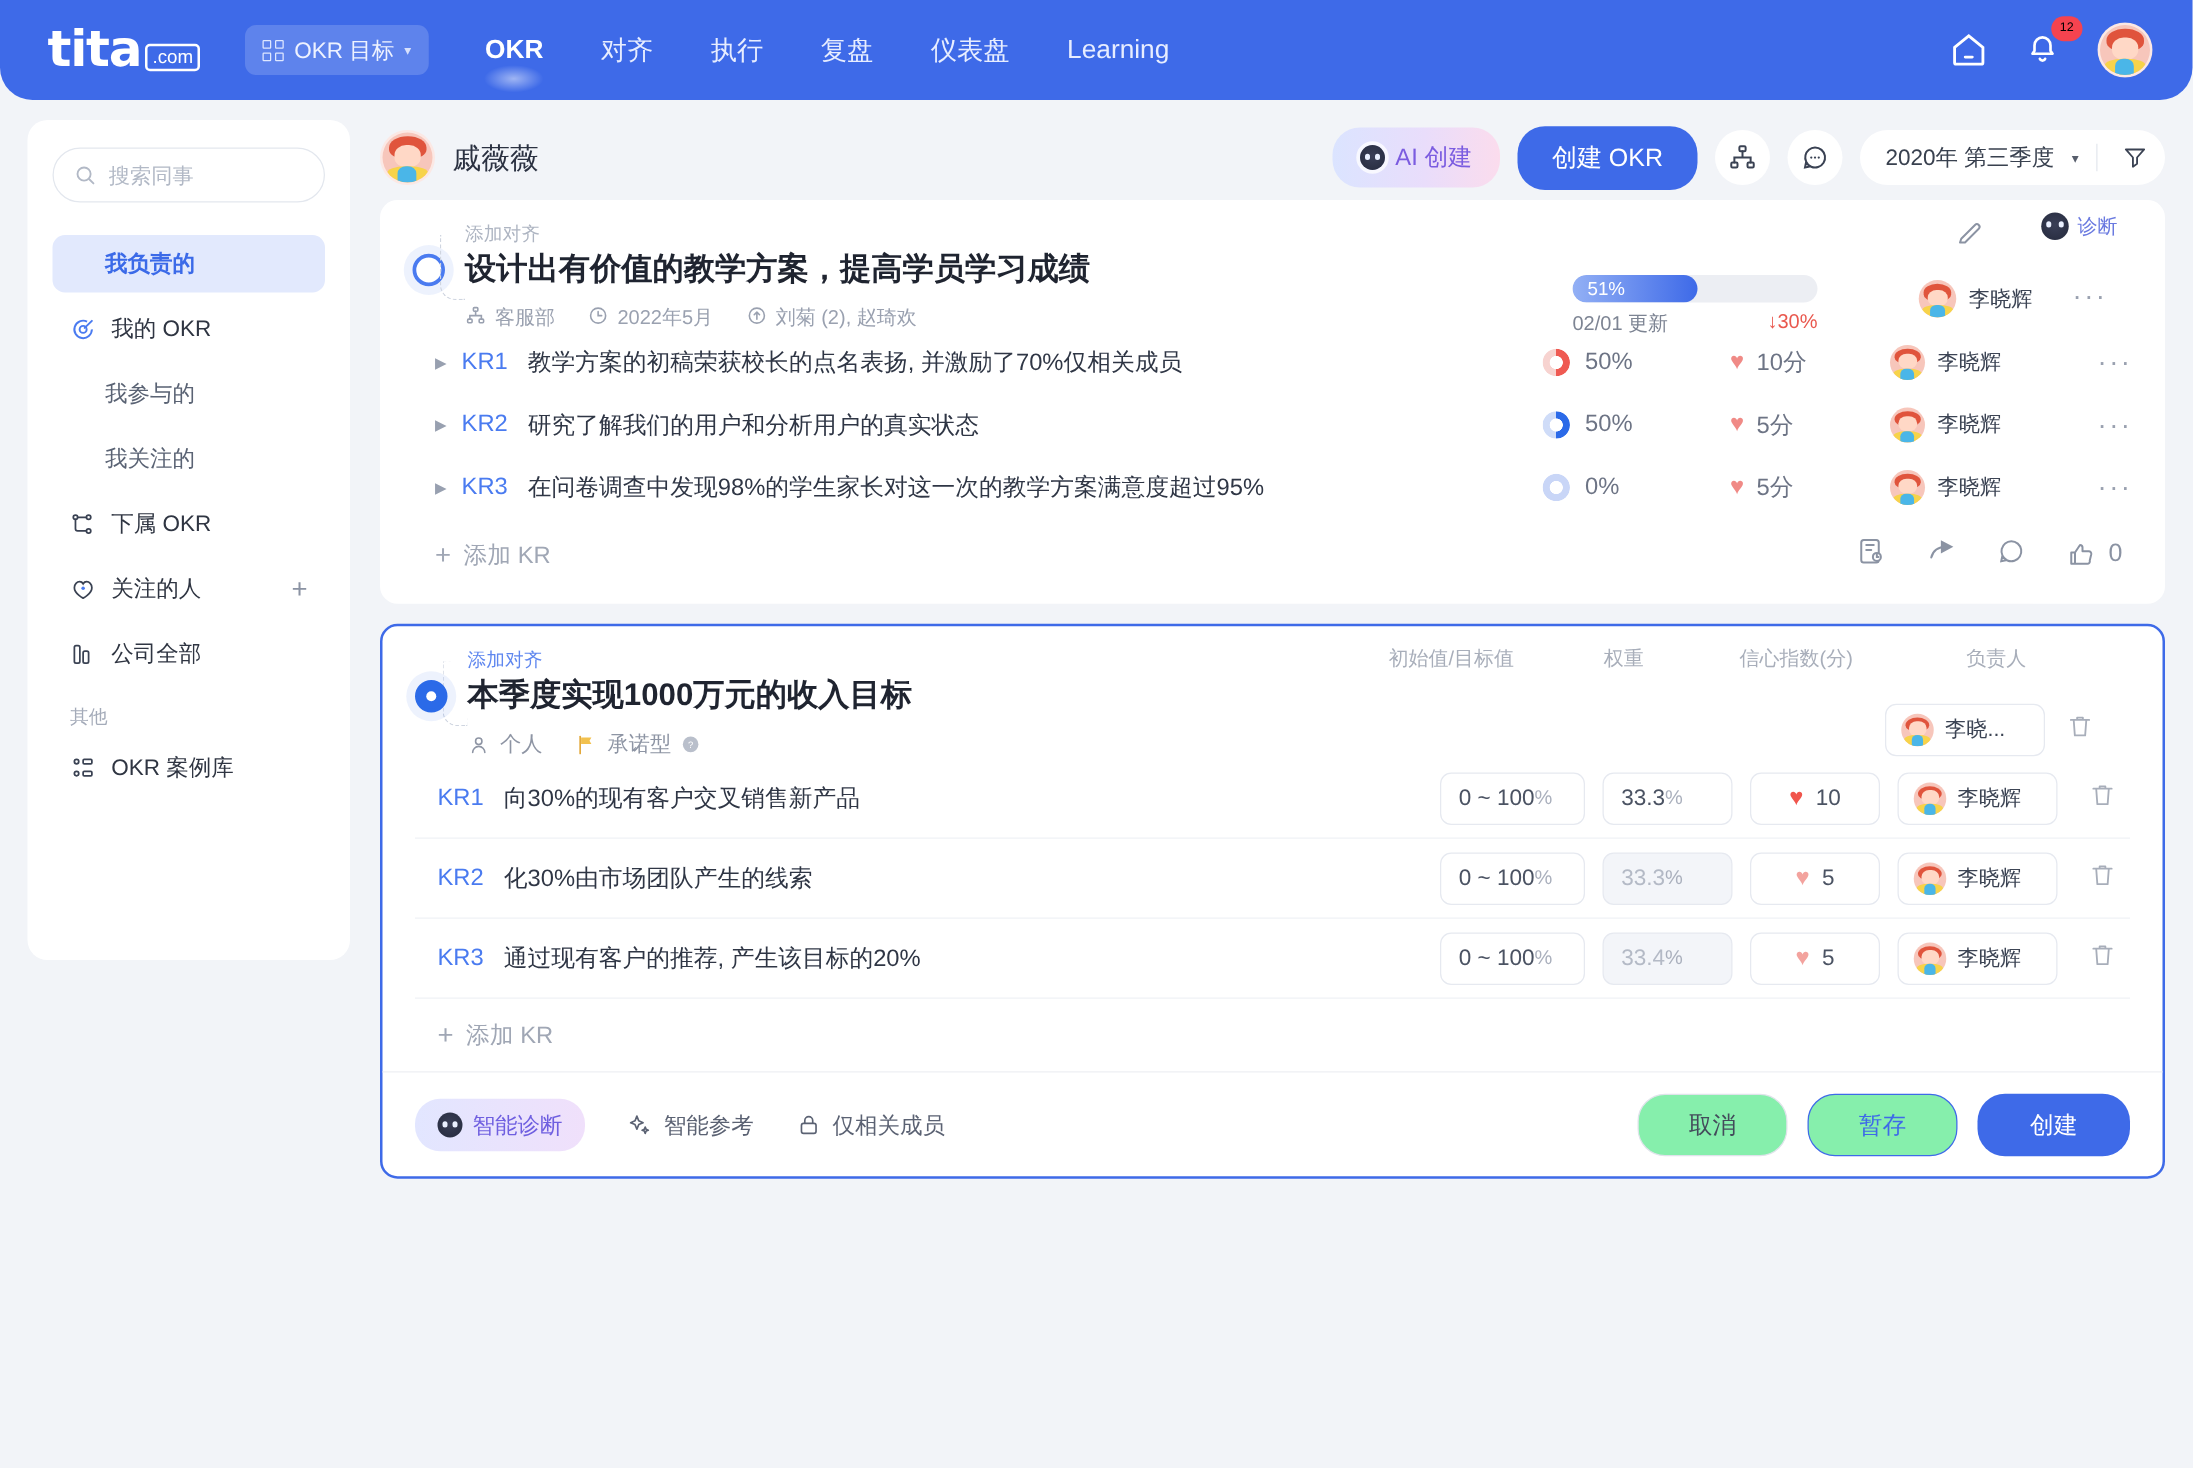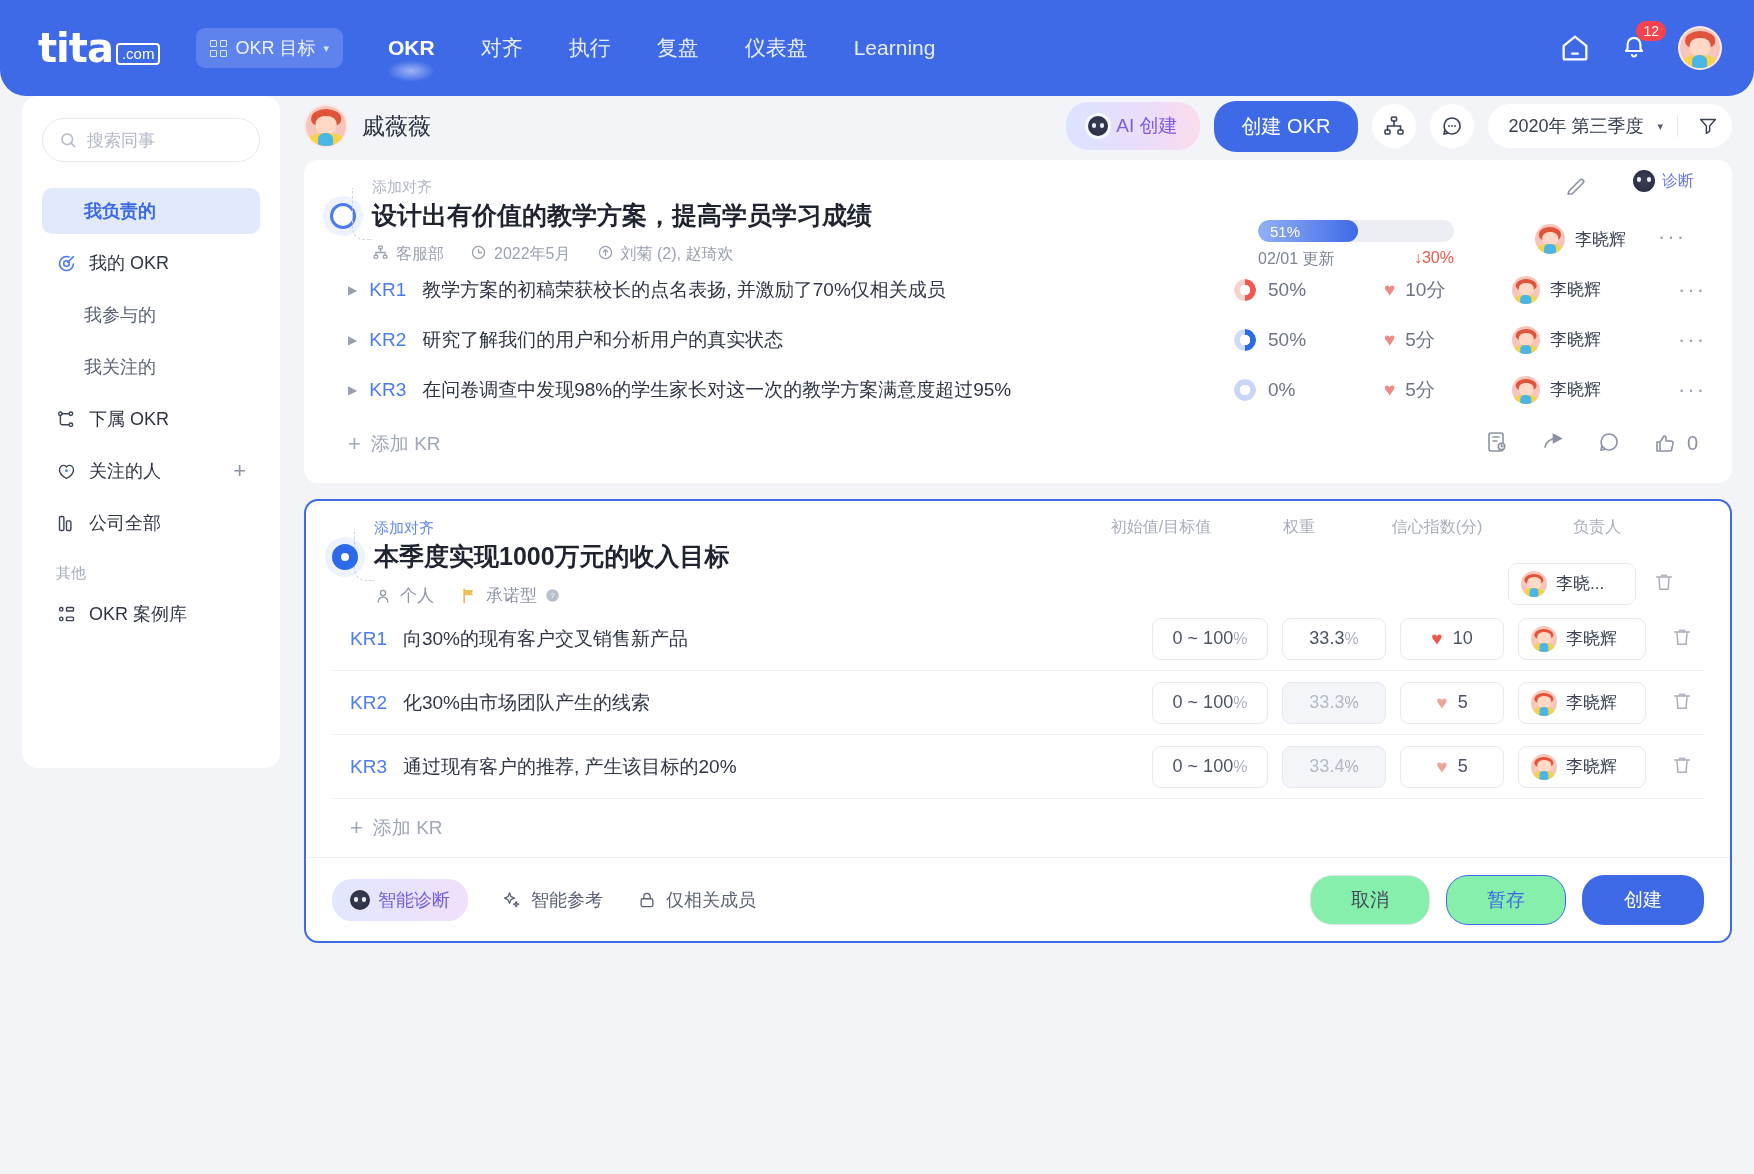--- a/index.html
+++ b/index.html
@@ -5,21 +5,21 @@
   * { box-sizing: border-box; margin: 0; padding: 0; }
   html, body {
     width: 1754px; height: 1174px;
     font-family: "Liberation Sans", "DejaVu Sans", sans-serif;
     background: #f2f4f8;
     overflow: hidden;
   }
   
   .topnav {
     position: absolute; top: 0; left: 0;
-    width: 1754px; height: 96px;
+    width: 1754px; height: 80px;
     background: #3e6ae8;
     border-bottom-left-radius: 26px;
     border-bottom-right-radius: 26px;
     display: flex; align-items: center;
     padding: 0 26px;
     color: #fff;
   }
   .logo { display: flex; align-items: flex-end; margin-left: 12px; margin-right: 36px; }
   .logo-main {
     font-size: 40px; font-weight: 700; letter-spacing: -1px;
@@ -48,21 +48,21 @@
   .nav-item.active::after {
     content: ""; position: absolute; left: 50%; bottom: -16px;
     transform: translateX(-50%);
     width: 48px; height: 22px; border-radius: 50%;
     background: radial-gradient(ellipse at center, rgba(255,255,255,.5) 0%, rgba(255,255,255,0) 70%);
   }
   .nav-right { margin-left: auto; display: flex; align-items: center; gap: 26px; padding-right: 6px; }
   .ico-btn { width: 34px; height: 34px; position: relative; cursor: pointer; }
   .badge {
     position: absolute; top: -10px; right: -14px;
-    background: #f5434f; color: #ffffff; font-size: 14px;
+    background: #f5434f; color: #000000; font-size: 10px;
     border-radius: 11px; padding: 1px 7px; line-height: 18px; font-weight: 500;
   }
   .avatar {
     border-radius: 50%; background: #f7c6bb; overflow: hidden;
     display: flex; align-items: flex-end; justify-content: center;
     flex: none; position: relative;
   }
   .avatar.big { width: 44px; height: 44px; border: 2px solid rgba(255,255,255,.6); }
   .av-hair { position: absolute; top: 3px; left: 50%; transform: translateX(-50%); width: 74%; height: 46%;
              background: #e0543c; border-radius: 50% 50% 40% 40%; }
@@ -186,21 +186,21 @@
 
   
   .col-heads { display: flex; position: absolute; right: 22px; top: -2px; font-size: 16px; color: #a8aeba; }
   .col-heads div { text-align: center; }
   .tag-row { display: flex; align-items: center; gap: 26px; margin-top: 12px; color: #8e95a4; font-size: 17px; }
   .tag-row span { display: flex; align-items: center; gap: 8px; }
   .kr-row2 { display: flex; align-items: center; height: 64px; border-bottom: 1px solid #f0f2f6; padding-left: 18px; }
   .kr-row2:last-of-type { border-bottom: 1px solid #f0f2f6; }
   .field {
     border: 1px solid #e6e9f0; border-radius: 9px; height: 42px;
-    display: flex; align-items: center; justify-content: center;
+    display: flex; align-items: center; justify-content: flex-start;
     padding: 0 14px; font-size: 18px; color: #4b5363; background: #fff;
   }
   .field.range { width: 116px; }
   .field.wt { width: 104px; }
   .field.disabled { background: #f3f5f9; color: #b4bac6; }
   .field .unit { color: #aab0bd; font-size: 16px; }
   .field.conf { width: 104px; justify-content: center; gap: 10px; }
   .trash { width: 44px; text-align: center; color: #a8aeba; cursor: pointer; }
   .owner-box {
     border: 1px solid #e6e9f0; border-radius: 9px; height: 42px; width: 128px;

